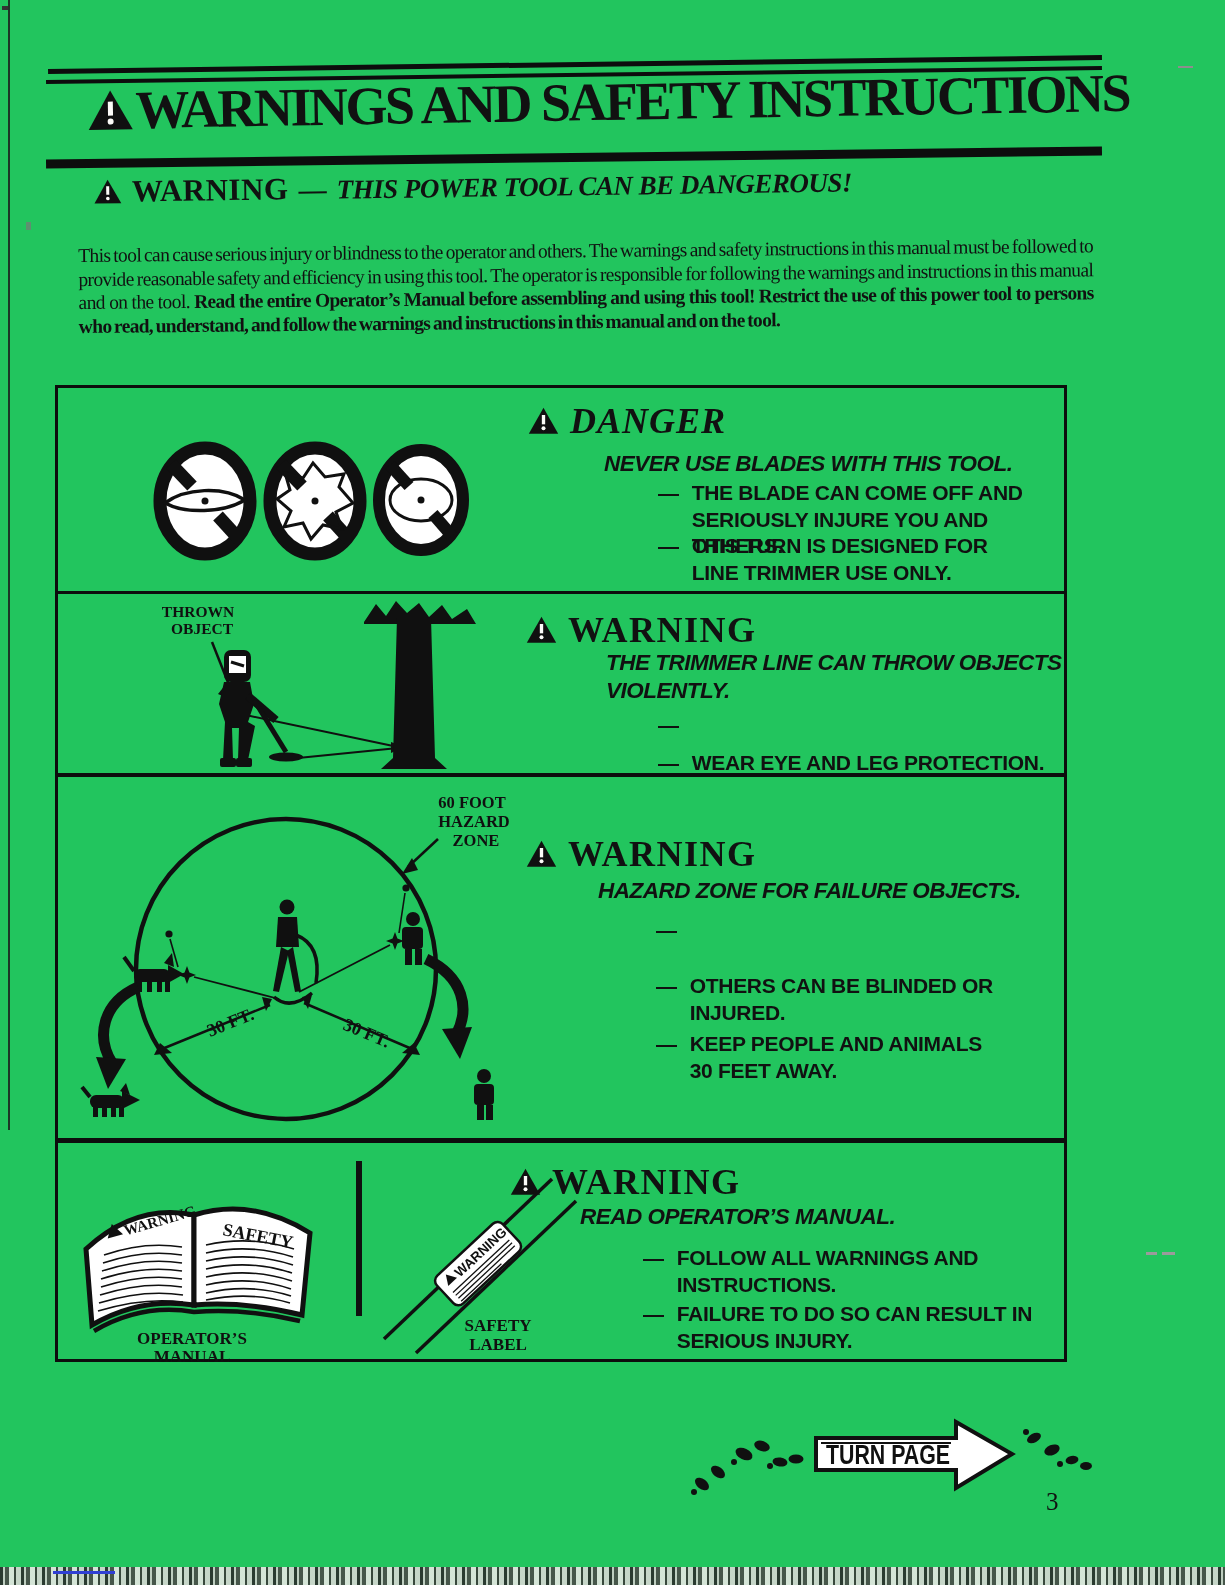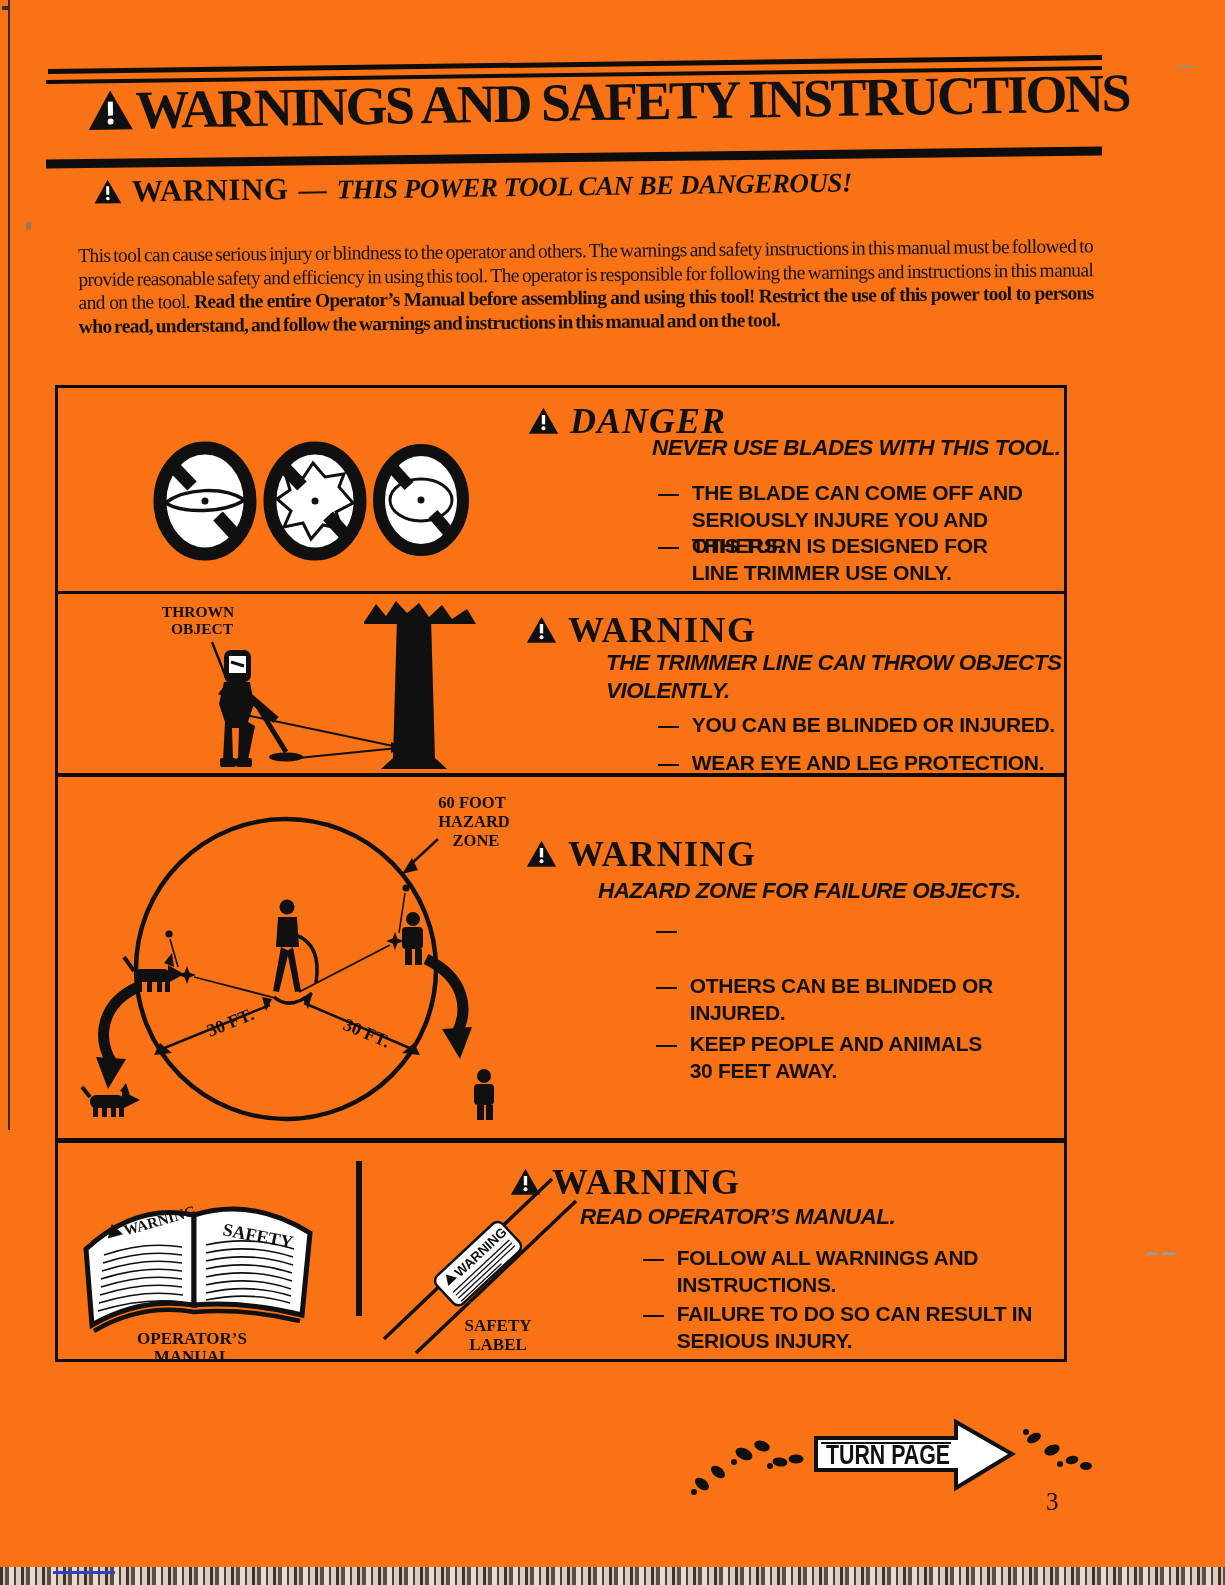--- a/index.html
+++ b/index.html
@@ -1,16 +1,16 @@
 <!DOCTYPE html>
 <html><head>
 <meta charset="utf-8">
 <style>
   html,body{margin:0;padding:0;background:#e8e8e4;}
-  .page{position:relative;width:1225px;height:1585px;background:#f97316;overflow:hidden;
+  .page{position:relative;width:1225px;height:1585px;background:#22c55e;overflow:hidden;
         font-family:"Liberation Serif",serif;color:#111;}
   svg text{fill:#101010;}
   
   .rule{position:absolute;background:#0d0d0d;}
   .hdr-rule-a{left:48px;top:62px;width:1054px;height:5px;transform:rotate(-0.75deg);}
   .hdr-rule-b{left:46px;top:73px;width:1056px;height:4px;transform:rotate(-0.75deg);}
   .hdr-rule-c{left:46px;top:153px;width:1056px;height:9px;transform:rotate(-0.7deg);}
   .page-title{position:absolute;left:88px;top:80px;width:1030px;white-space:nowrap;
       font-weight:bold;font-size:54px;letter-spacing:-2.5px;transform:rotate(-1deg);
       transform-origin:left bottom;display:flex;align-items:center;gap:2px;}
@@ -119,21 +119,21 @@
       <div class="sec-heading italic" style="left:470px;top:12px;">
         <span style="display:inline-flex;">
           <svg width="31" height="28" viewBox="0 0 46 42">
               <path d="M23 1 L45 40 H1 Z" fill="#101010"></path>
               <rect x="20.5" y="12" width="5" height="14" fill="#fcfbf8"></rect>
               <circle cx="23" cy="32" r="3" fill="#fcfbf8"></circle>
             </svg>
         </span>
         <span>DANGER</span>
       </div>
-      <div class="lead" style="left:546px;top:46px;margin-left:48px;">NEVER USE BLADES WITH THIS TOOL.</div>
+      <div class="lead" style="left:546px;top:62px;">NEVER USE BLADES WITH THIS TOOL.</div>
       <div class="bullet" style="left:600px;top:92px;width:400px;">
         <span class="dash">—</span>
         <span class="btext">THE BLADE CAN COME OFF AND
 SERIOUSLY INJURE YOU AND OTHERS.</span>
       </div>
       <div class="bullet" style="left:600px;top:145px;width:400px;">
         <span class="dash">—</span>
         <span class="btext">THIS TURN IS DESIGNED FOR
 LINE TRIMMER USE ONLY.</span>
       </div>
@@ -172,21 +172,20 @@
               <rect x="20.5" y="12" width="5" height="14" fill="#fcfbf8"></rect>
               <circle cx="23" cy="32" r="3" fill="#fcfbf8"></circle>
             </svg>
         </span>
         <span>WARNING</span>
       </div>
       <div class="lead" style="left:548px;top:55px;">THE TRIMMER LINE CAN THROW OBJECTS
 VIOLENTLY.</div>
       <div class="bullet" style="left:600px;top:118px;width:420px;">
         <span class="dash">—</span>
-        <span class="btext">YOU CAN BE BLINDED OR INJURED.</span>
       </div>
       <div class="bullet" style="left:600px;top:156px;width:420px;">
         <span class="dash">—</span>
         <span class="btext">WEAR EYE AND LEG PROTECTION.</span>
       </div>
     </section>
 
     <section class="row row3" style="top:385px;height:365px;">
       <svg class="fig" style="left:16px;top:10px;" width="448" height="350" viewBox="0 0 448 350">
         <circle cx="212" cy="182" r="150" fill="none" stroke="#101010" stroke-width="4.5"></circle>

